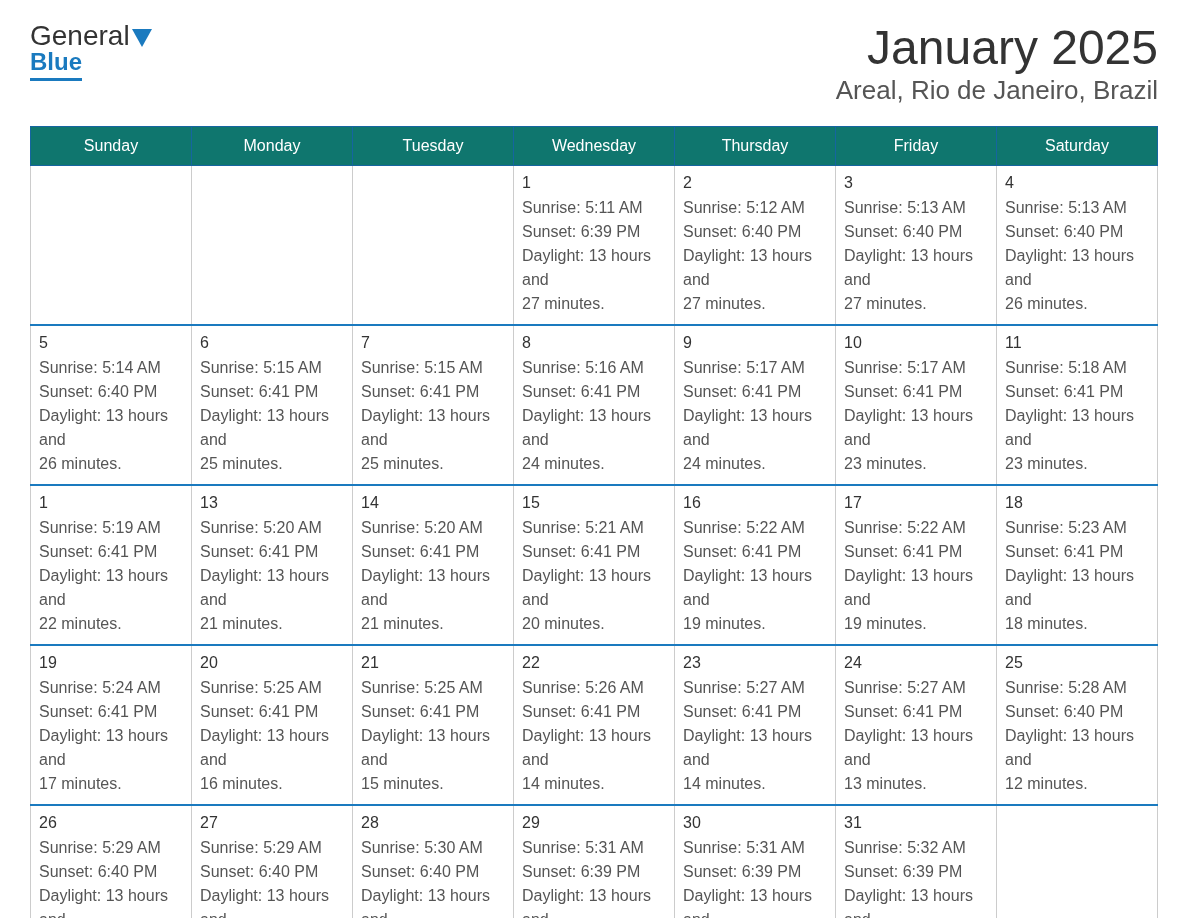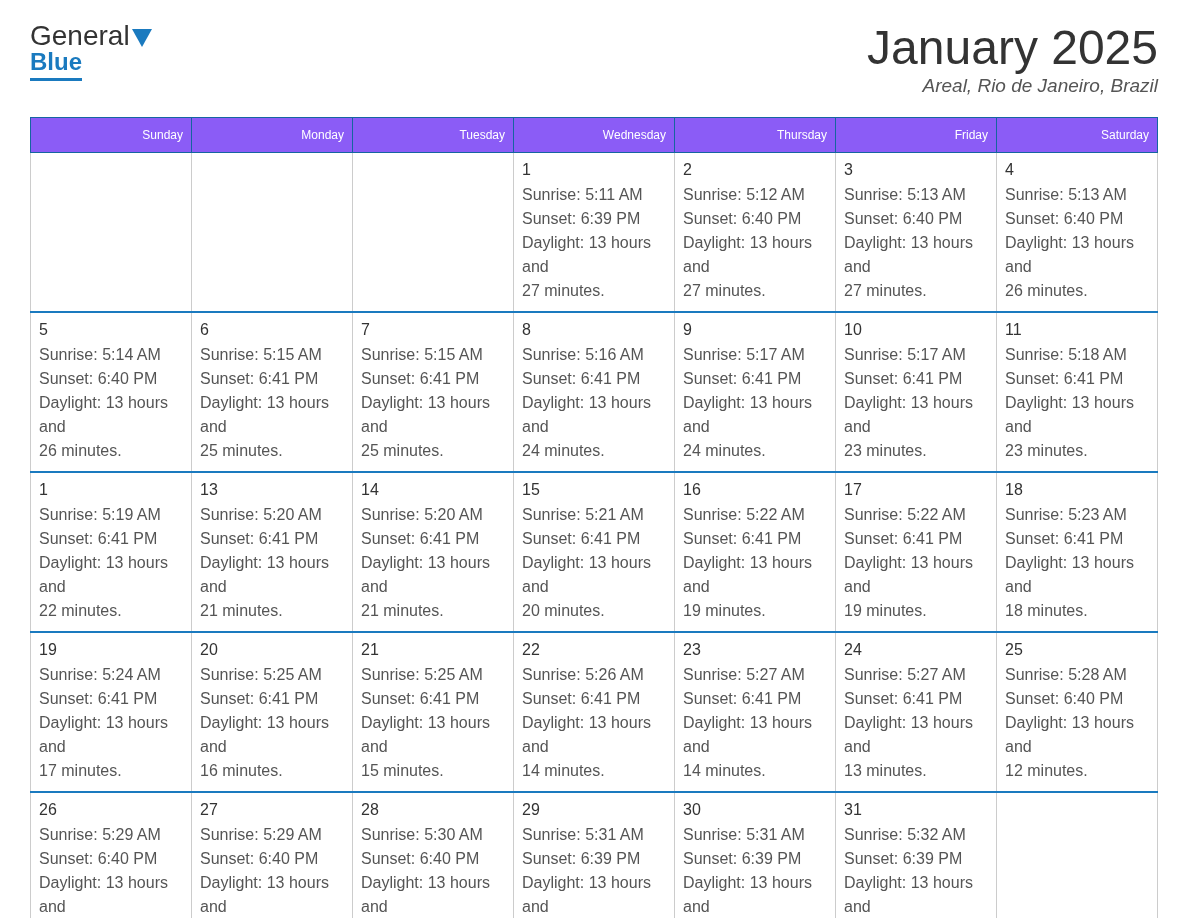--- a/index.html
+++ b/index.html
@@ -30,35 +30,34 @@
     .logo-general { color: #333; }
     .title-section {
       text-align: right;
     }
     .calendar-title {
       font-size: 48px;
       font-weight: normal;
       color: #333;
     }
     .calendar-subtitle {
-      font-size: 19px;
+      font-size: 26px;
       color: #555;
-      font-style: italic;
     }
     .calendar {
       width: 100%;
       border-collapse: collapse;
       border: 1px solid #ccc;
     }
     .calendar th {
-      background-color: #8b5cf6;
+      background-color: #0f766e;
       color: white;
       padding: 10px 8px;
-      text-align: right;
-      font-size: 12px;
+      text-align: center;
+      font-size: 16px;
       font-weight: normal;
       border: 1px solid #1565a0;
     }
     .calendar td {
       vertical-align: top;
       padding: 8px;
       border: 1px solid #ccc;
       width: 14.28%;
       height: 110px;
     }

